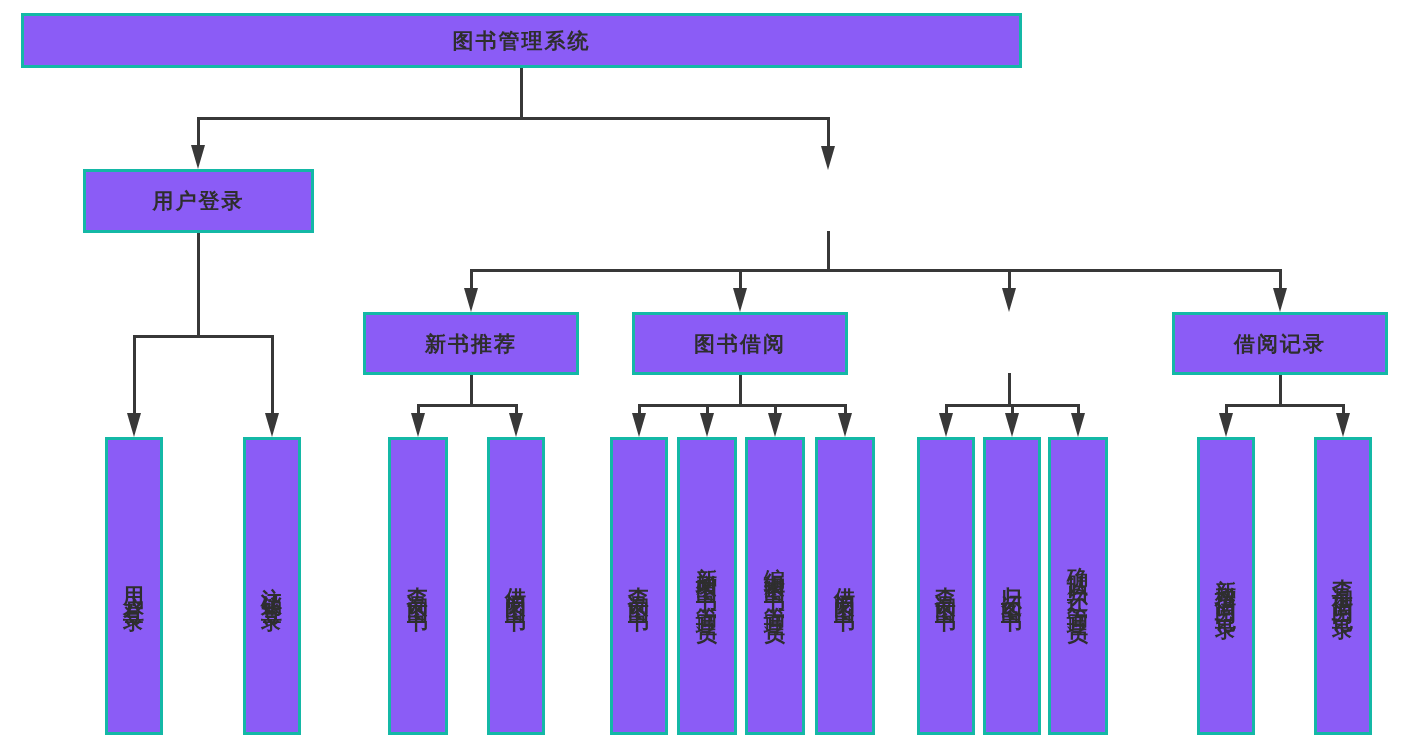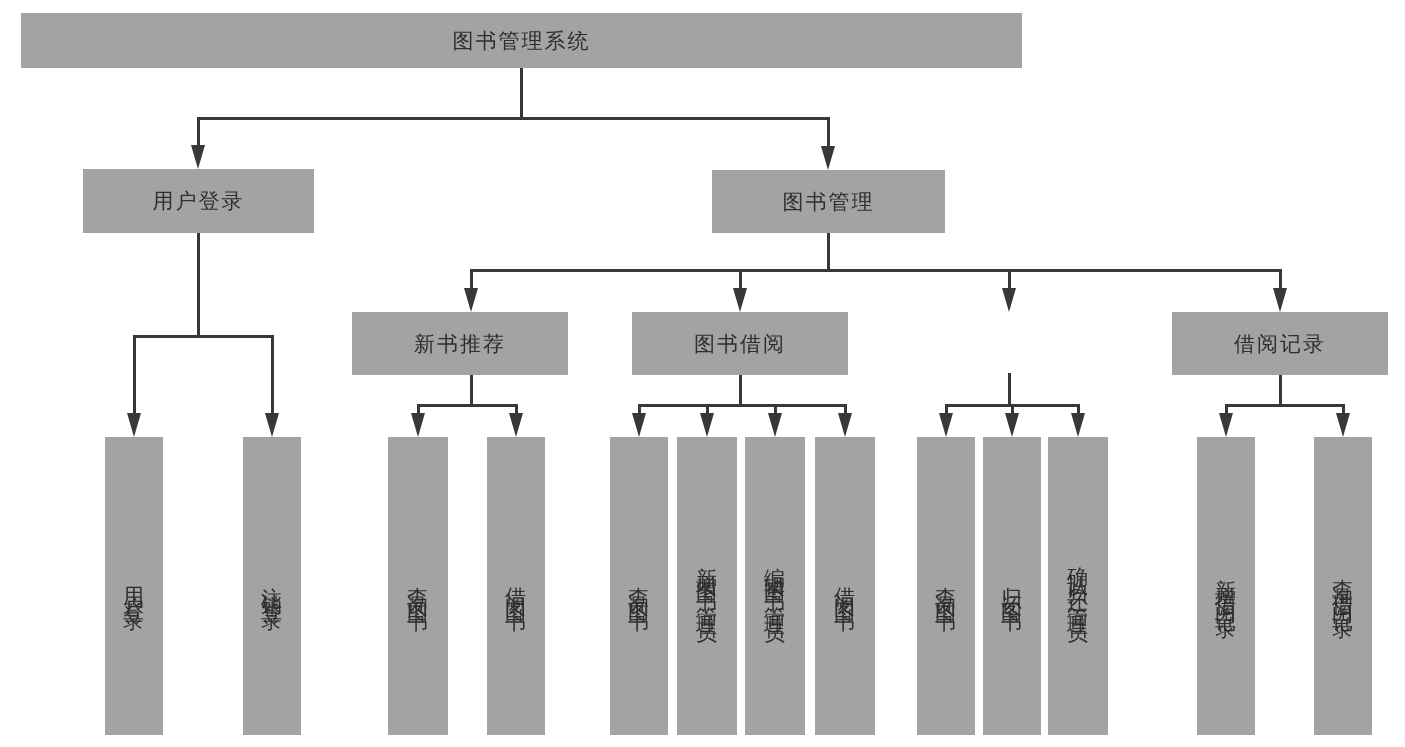--- a/index.html
+++ b/index.html
@@ -3,23 +3,24 @@
 <meta charset="utf-8">
 <style>
   html, body { margin: 0; padding: 0; background: #ffffff; }
   .canvas {
     position: relative; width: 1405px; height: 747px;
     background: #ffffff; overflow: hidden;
     font-family: "Liberation Sans", sans-serif;
   }
   .node {
     position: absolute; box-sizing: border-box;
-    border: 3px solid #a3a3a3; background: #a3a3a3;
+    border: 3px solid #14b8a6; background: #8b5cf6;
     display: flex; align-items: center; justify-content: center;
     color: #2e2e2e;
+    font-weight: bold;
   }
   .h-node { font-size: 21px; letter-spacing: 2px; }
   .v-node {
     writing-mode: vertical-rl; text-orientation: mixed;
     font-size: 21px; letter-spacing: 8px; line-height: 1;
   }
   .line { position: absolute; background: #383838; }
   .vline { width: 3px; }
   .hline { height: 3px; }
   .arrow {
@@ -92,23 +93,22 @@
   <div class="line vline" style="left:1279px;top:373px;height:34px"></div>
   <div class="line hline" style="left:1225px;top:404px;width:120px"></div>
   <div class="line vline" style="left:1225px;top:404px;height:12px"></div>
   <div class="arrow" style="left:1219px;top:413px"></div>
   <div class="line vline" style="left:1342px;top:404px;height:12px"></div>
   <div class="arrow" style="left:1336px;top:413px"></div>
 
   <div class="node h-node" style="left:21px;top:13px;width:1001px;height:55px">图书管理系统</div>
 
   <div class="node h-node" style="left:83px;top:169px;width:231px;height:64px">用户登录</div>
-  <div class="node h-node" style="left:712px;top:170px;width:233px;height:63px">图书管理</div>
 
-  <div class="node h-node" style="left:352px;top:312px;width:216px;height:63px">新书推荐</div>
+  <div class="node h-node" style="left:363px;top:312px;width:216px;height:63px">新书推荐</div>
   <div class="node h-node" style="left:632px;top:312px;width:216px;height:63px">图书借阅</div>
   <div class="node h-node" style="left:1172px;top:312px;width:216px;height:63px">借阅记录</div>
 
   <div class="node v-node" style="left:105px;top:437px;width:58px;height:298px">用户登录</div>
   <div class="node v-node" style="left:243px;top:437px;width:58px;height:298px">注销登录</div>
 
   <div class="node v-node" style="left:388px;top:437px;width:60px;height:298px">查询图书</div>
   <div class="node v-node" style="left:487px;top:437px;width:58px;height:298px">借阅图书</div>
 
   <div class="node v-node" style="left:610px;top:437px;width:58px;height:298px">查询图书</div>

